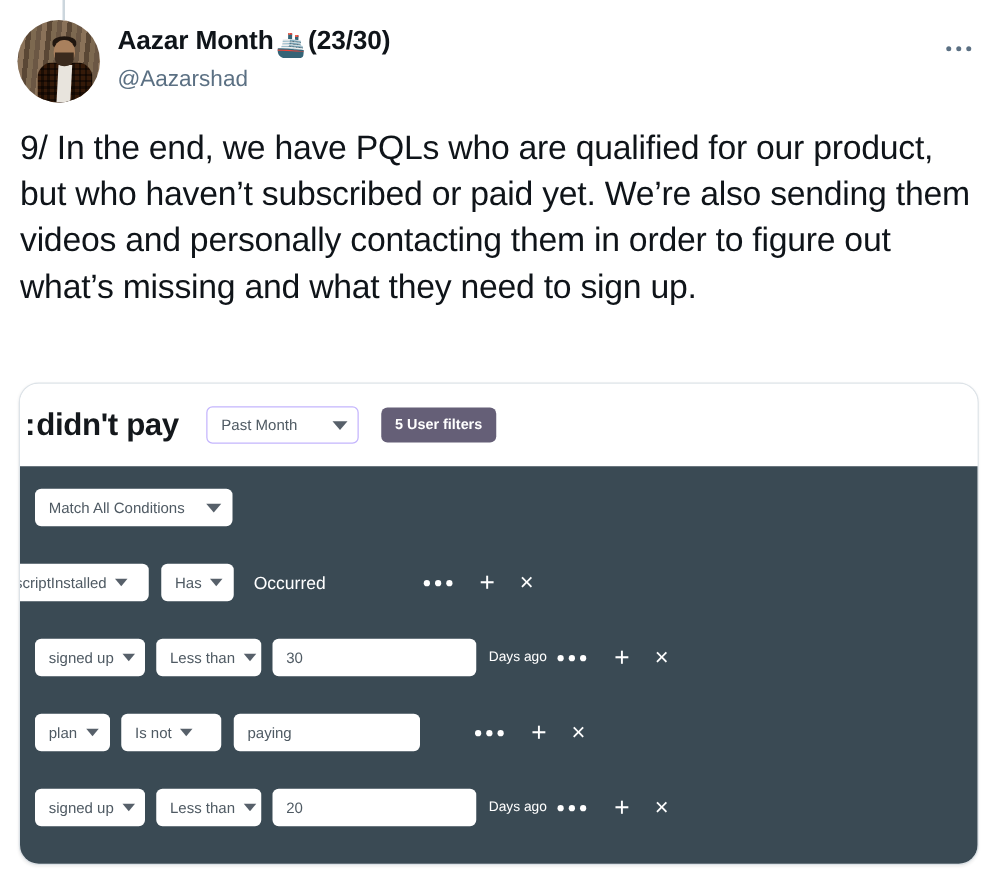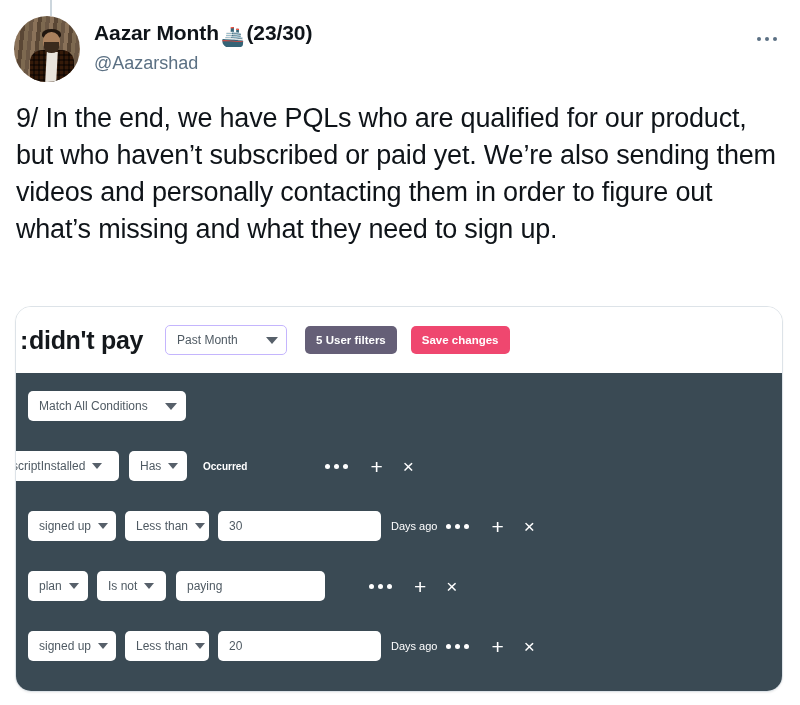--- a/index.html
+++ b/index.html
@@ -301,40 +301,40 @@
     color: #4f5a63;
     margin-right: 7px;
     white-space: nowrap;
   }
 
   .dd.w-attr-0 { width: 118px; }
   .dd.w-op-0   { width: 58px;  margin-left: 10px; }
   .dd.w-attr   { width: 88px;  }
   .dd.w-op     { width: 84px;  margin-left: 9px; }
   .dd.w-attr-2 { width: 60px;  }
-  .dd.w-op-2   { width: 69px;  margin-left: 9px; }
+  .dd.w-op-2   { width: 80px;  margin-left: 9px; }
 
   .val-input {
     height: 30px;
     background: #ffffff;
     border: none;
     border-radius: 5px;
     margin-left: 9px;
     padding: 0 11px;
     font-size: 12px;
     color: #4f5a63;
     font-family: "Liberation Sans", sans-serif;
     flex: 0 0 auto;
   }
   .val-input.w-num  { width: 163px; }
   .val-input.w-text { width: 149px; margin-left: 10px; }
 
   .static-word {
-    font-size: 10px;
-    font-weight: bold;
+    font-size: 14px;
+    font-weight: normal;
     color: #ffffff;
     white-space: nowrap;
   }
   #occurred-word { margin-left: 16px; }
   .days-ago-word {
     font-size: 11px;
     font-weight: normal;
     color: #ffffff;
     margin-left: 10px;
     white-space: nowrap;
@@ -406,21 +406,20 @@
 
       <div id="card-title"><span class="clipped-char">:</span><span>didn't pay</span></div>
 
       <div class="period-select">
         <span class="sel-label">Past Month</span>
         <span class="caret"></span>
       </div>
 
       <div class="pill-btn" id="user-filters-btn">5 User filters</div>
 
-      <div class="pill-btn" id="save-changes-btn">Save changes</div>
     </div>
 
     <div id="filter-panel">
 
       <div id="match-conditions">
         <span class="sel-label">Match All Conditions</span>
         <span class="caret"></span>
       </div>
 
       <div class="filter-row" id="row-0">

